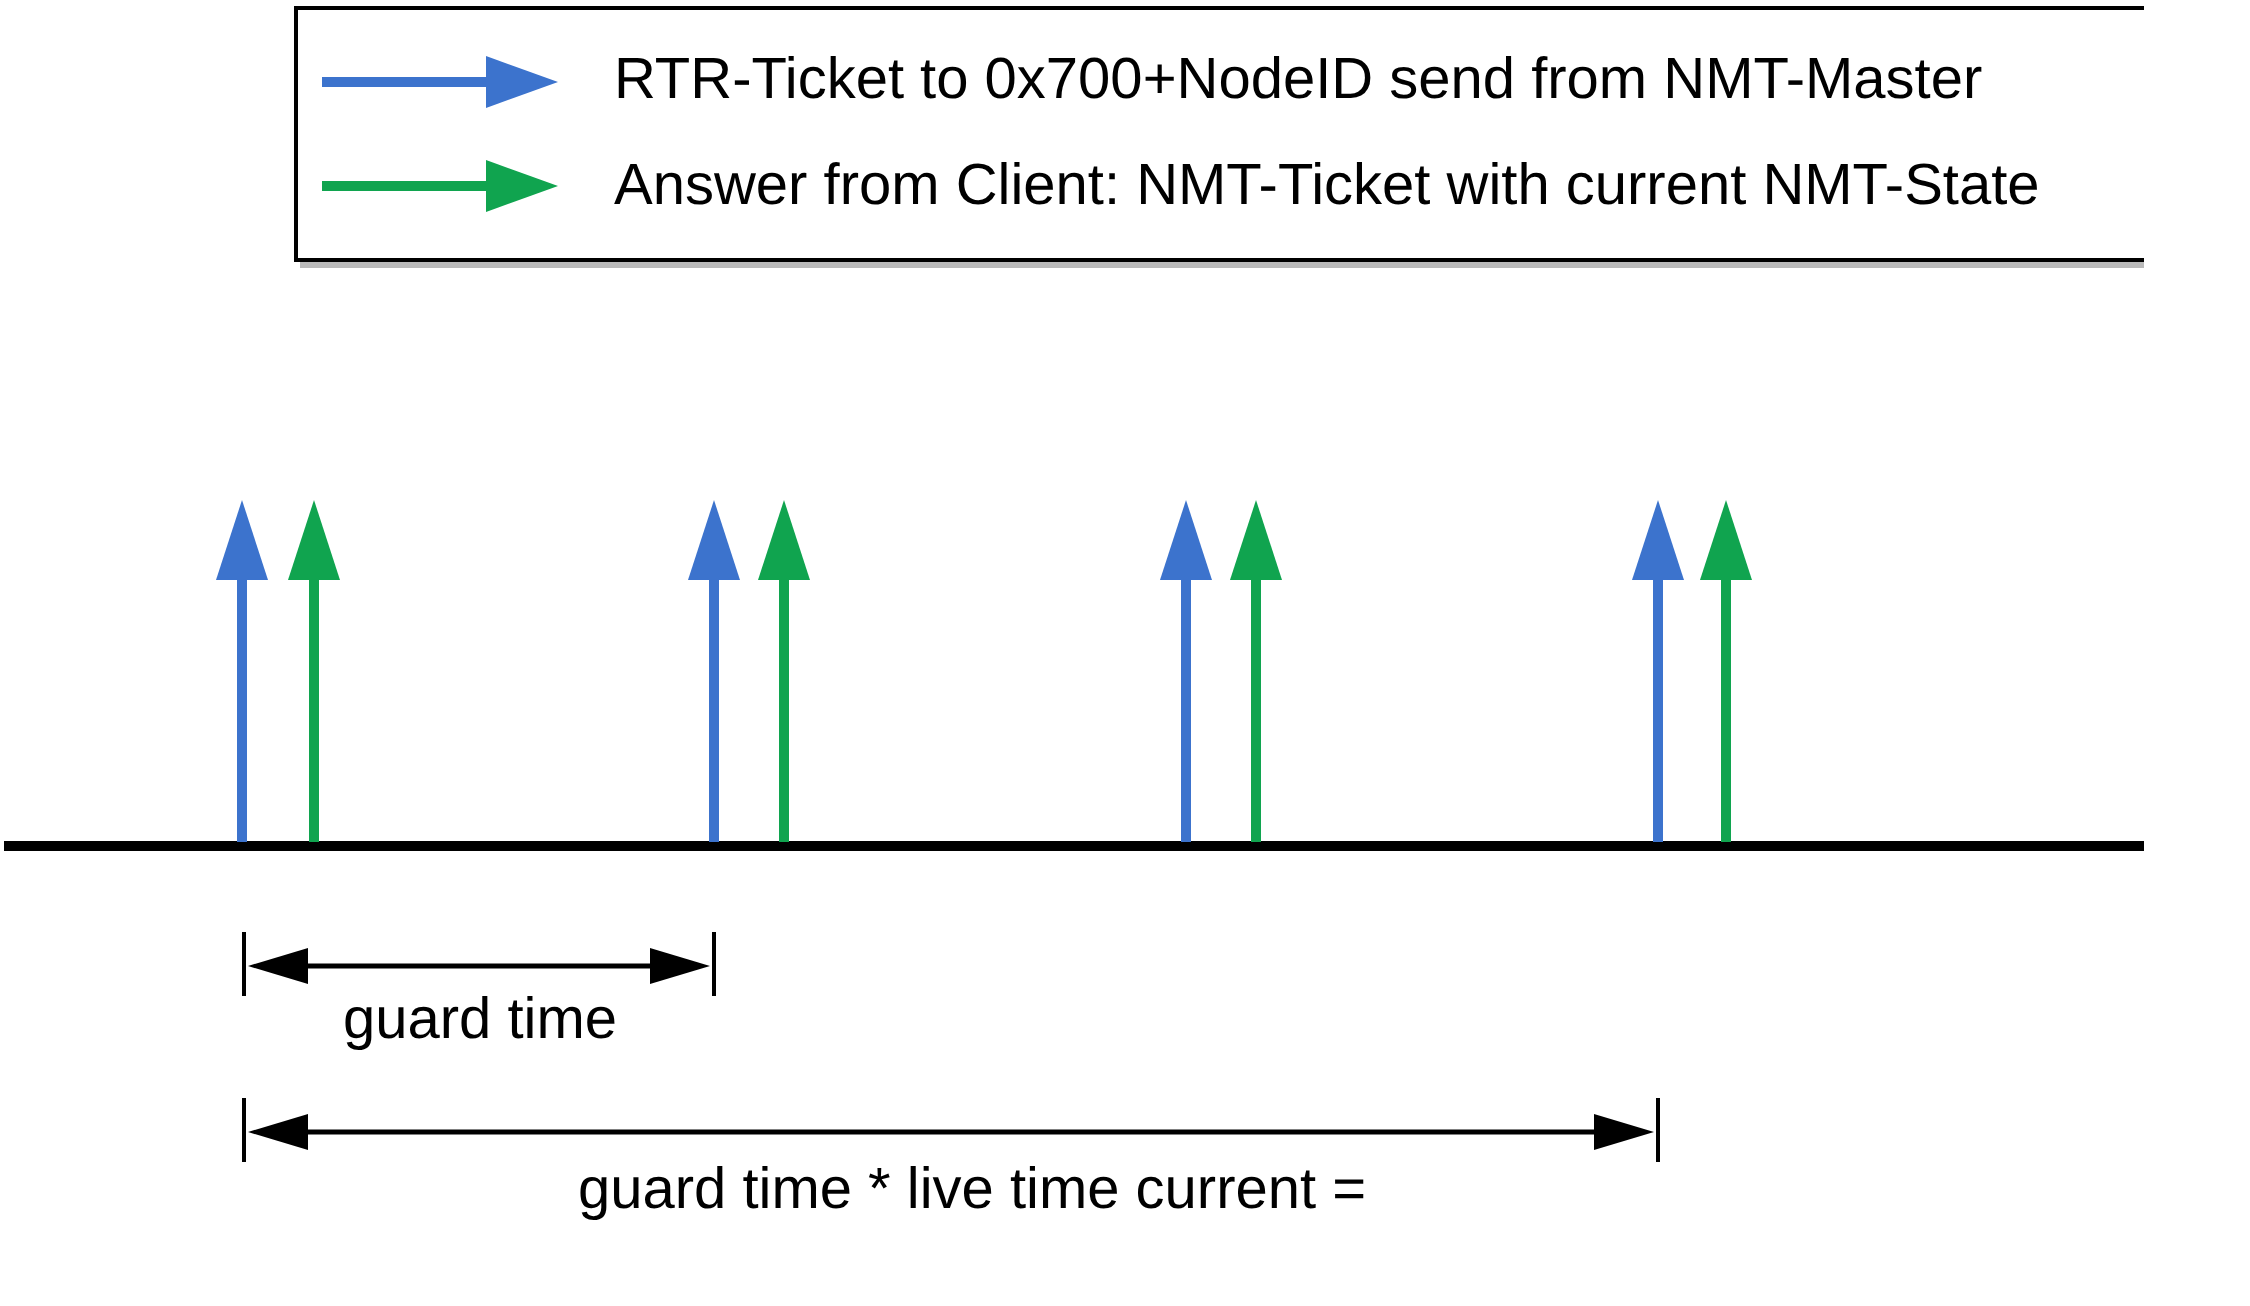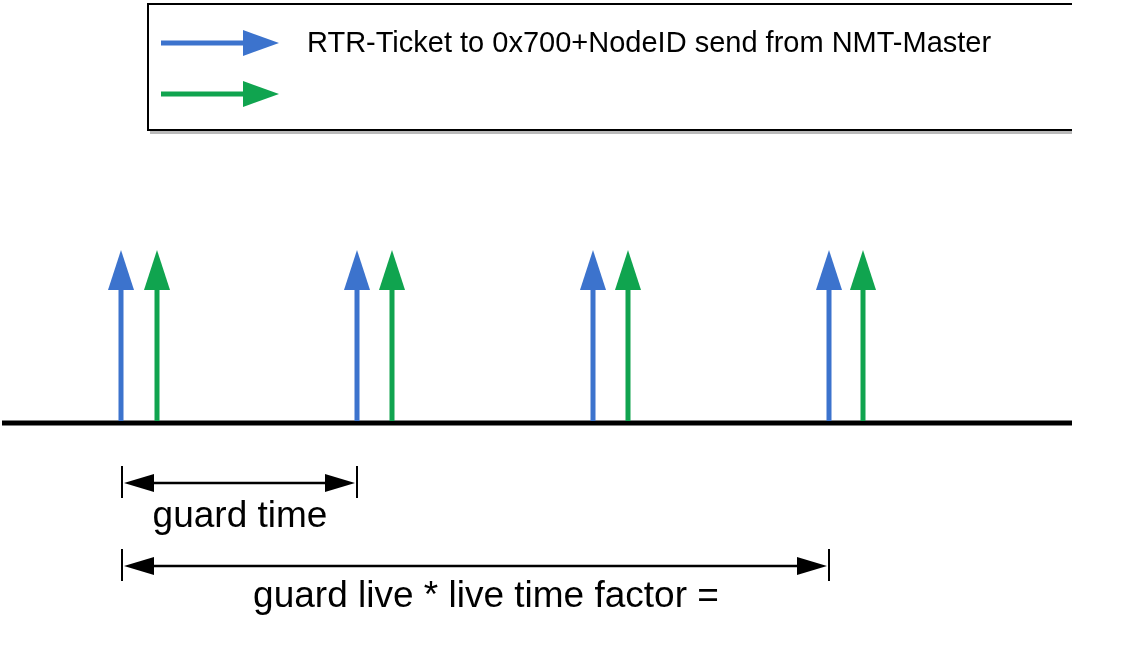--- a/index.html
+++ b/index.html
@@ -38,21 +38,21 @@
     white-space: nowrap;
   }
   .timeline-svg {
     position: absolute;
     left: 0;
     top: 0;
     z-index: 1;
   }
   .anno-label {
     position: absolute;
-    font-size: 37px;
+    font-size: 29px;
     color: #000000;
     white-space: nowrap;
     z-index: 2;
   }
   .guard-label {
     left: 240px;
     top: 494px;
     transform: translateX(-50%);
   }
   .live-label {
@@ -74,20 +74,21 @@
         <line x1="2" y1="14" x2="88" y2="14" stroke-width="5" stroke="#3C73CD"></line>
         <polygon points="84,1 84,27 120,14" fill="#3C73CD"></polygon>
       </svg>
       <span class="legend-label">RTR-Ticket to 0x700+NodeID send from NMT-Master</span>
     </div>
     <div class="legend-row">
       <svg class="legend-arrow" width="122" height="28" viewBox="0 0 122 28">
         <line x1="2" y1="14" x2="88" y2="14" stroke-width="5" stroke="#10A44F"></line>
         <polygon points="84,1 84,27 120,14" fill="#10A44F"></polygon>
       </svg>
+      <span class="legend-label">Answer from Client: NMT-Ticket with current NMT-State</span>
     </div>
   </div>
 
   <svg id="timeline-svg" class="timeline-svg" width="1125" height="653" viewBox="0 0 1125 653">
       <line x1="2" y1="423" x2="1087" y2="423" stroke="#000000" stroke-width="5"></line>
       <polygon points="1083,407 1083,439 1121,423" fill="#000000"></polygon>
       <line x1="121" y1="288" x2="121" y2="421" stroke="#3C73CD" stroke-width="5"></line>
       <polygon points="108,290 134,290 121,250" fill="#3C73CD"></polygon>
       <line x1="157" y1="288" x2="157" y2="421" stroke="#10A44F" stroke-width="5"></line>
       <polygon points="144,290 170,290 157,250" fill="#10A44F"></polygon>
@@ -110,16 +111,16 @@
       <polygon points="355,483 325,474 325,492" fill="#000"></polygon>
       <line x1="122" y1="549" x2="122" y2="581" stroke="#000" stroke-width="2"></line>
       <line x1="829" y1="549" x2="829" y2="581" stroke="#000" stroke-width="2"></line>
       <line x1="150" y1="566" x2="801" y2="566" stroke="#000" stroke-width="2.5"></line>
       <polygon points="124,566 154,557 154,575" fill="#000"></polygon>
       <polygon points="827,566 797,557 797,575" fill="#000"></polygon>
     </svg>
 
   <div class="anno-label guard-label">guard time</div>
   <div class="anno-label live-label">
-    <div>guard live * live time factor =</div>
+    <div>guard time * live time current =</div>
   </div>
 
 </div>
 
 </body></html>

